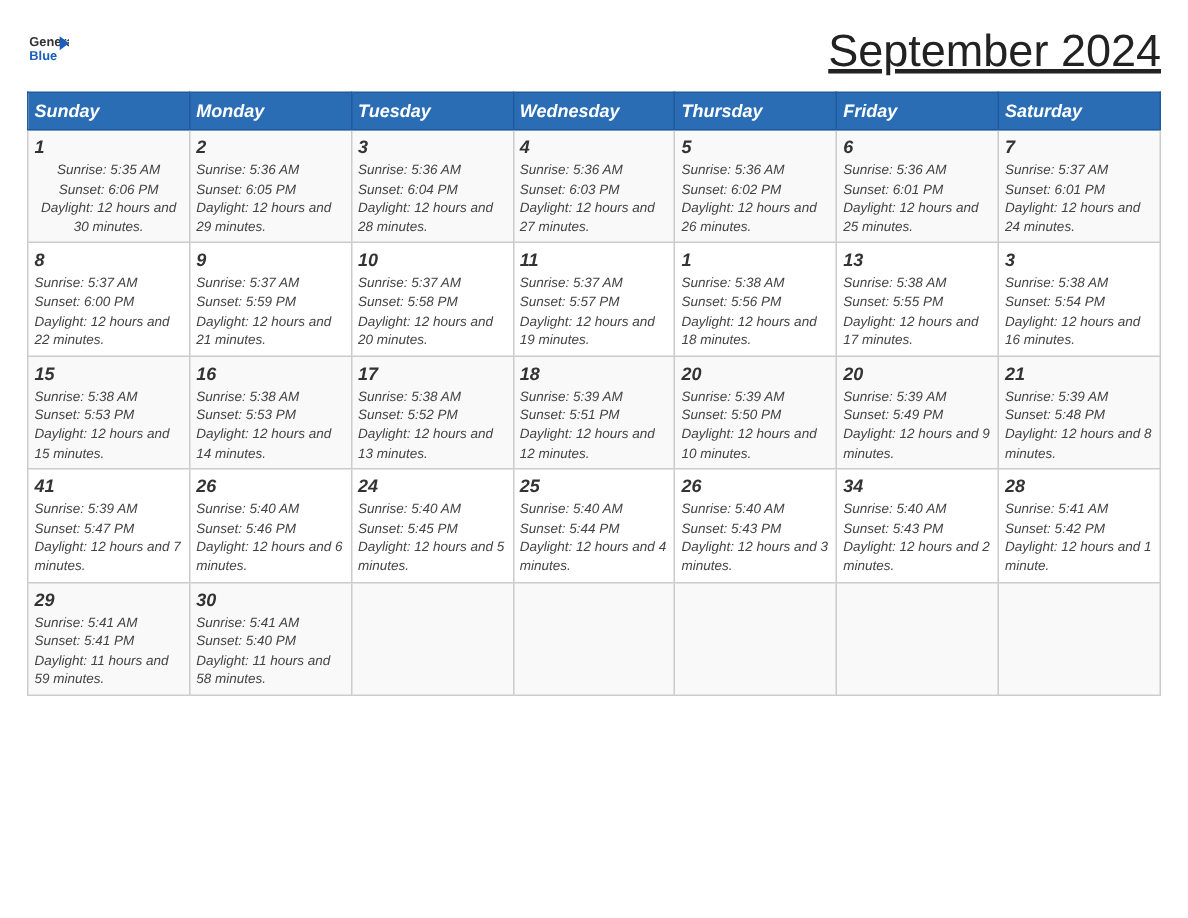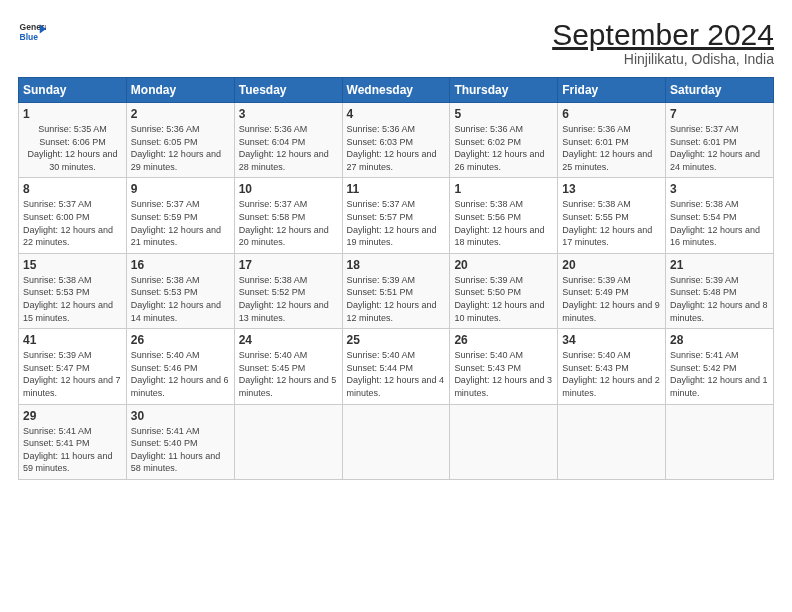--- a/index.html
+++ b/index.html
@@ -40,20 +40,21 @@
       text-decoration: underline;
     }
     .subtitle {
       font-size: 14px;
       color: #555;
     }
     table {
       width: 100%;
       border-collapse: collapse;
       font-size: 10px;
+      font-style: italic;
     }
     thead tr th {
       background-color: #2a6db5;
       color: #fff;
       padding: 5px 4px;
       text-align: left;
       font-size: 12px;
       font-weight: bold;
       border: 1px solid #1e5a9c;
     }
@@ -89,21 +90,20 @@
   <div class="header">
     <div class="logo">
       <svg class="logo-icon" viewBox="0 0 36 36" xmlns="http://www.w3.org/2000/svg">
         <text x="2" y="16" font-size="11" font-weight="bold" fill="#333">General</text>
         <text x="2" y="28" font-size="11" font-weight="bold" fill="#1a5fbb">Blue</text>
         <polygon points="28,8 36,14 28,20" fill="#1a5fbb"></polygon>
       </svg>
     </div>
     <div class="title-block">
       <div class="month-title">September 2024</div>
-      <div class="subtitle">Hinjilikatu, Odisha, India</div>
     </div>
   </div>
 
   <table>
     <thead>
       <tr>
         <th>Sunday</th>
         <th>Monday</th>
         <th>Tuesday</th>
         <th>Wednesday</th>

